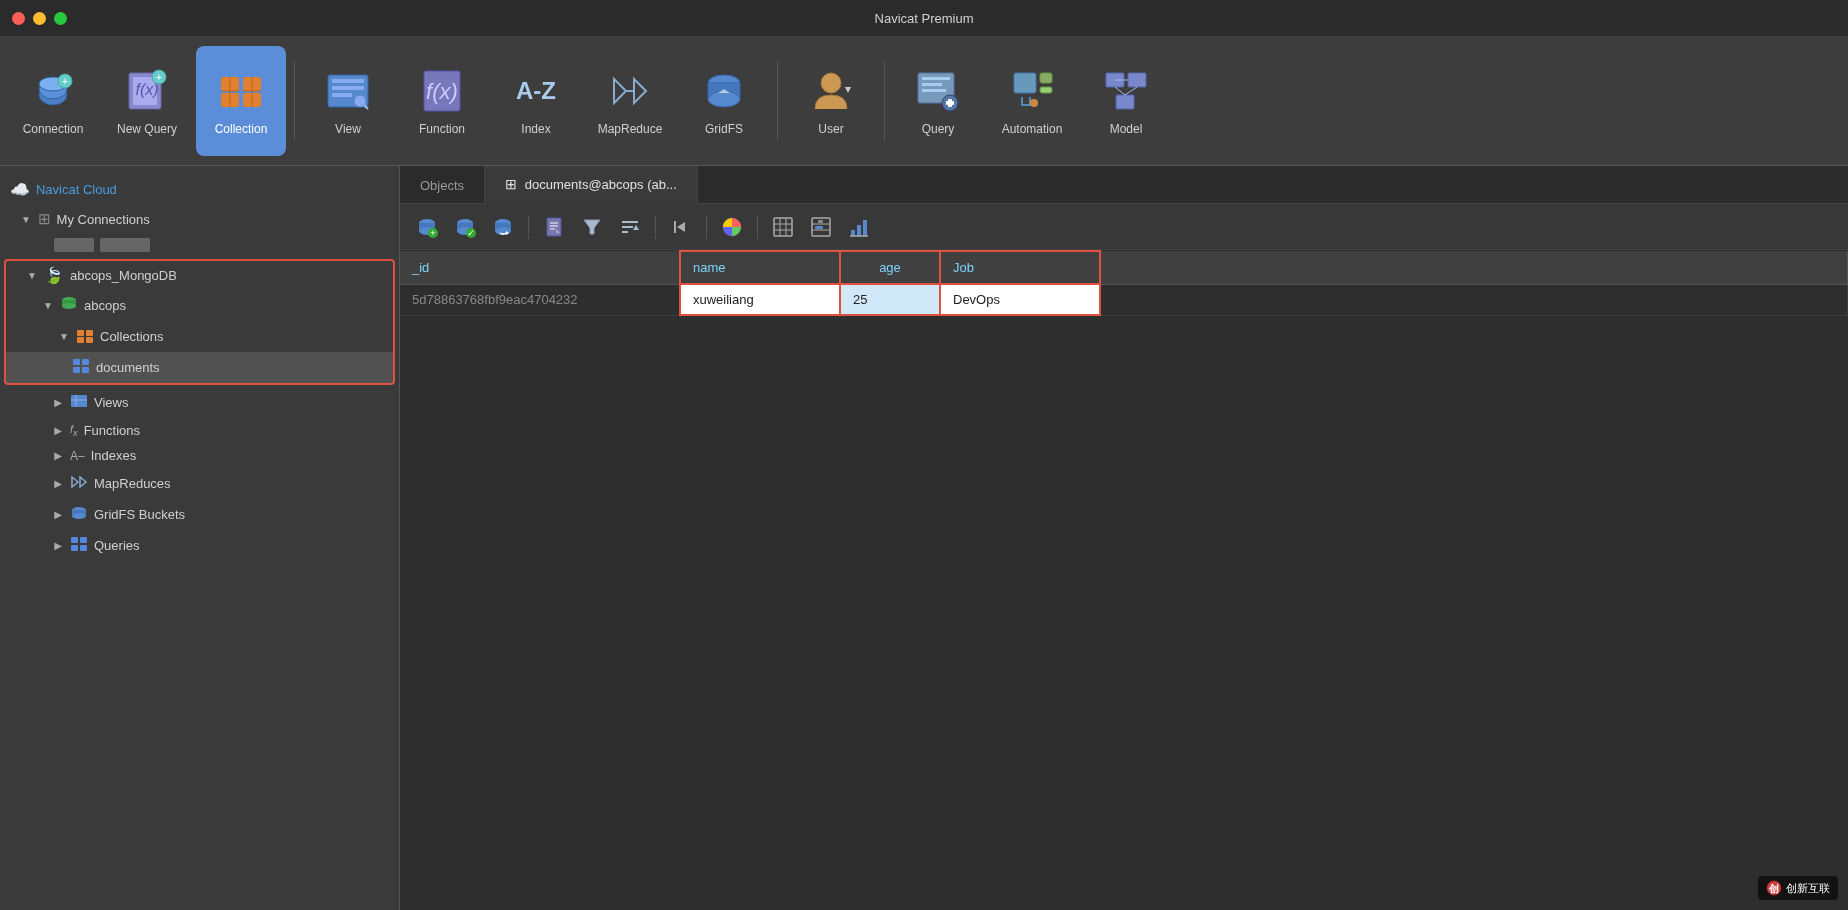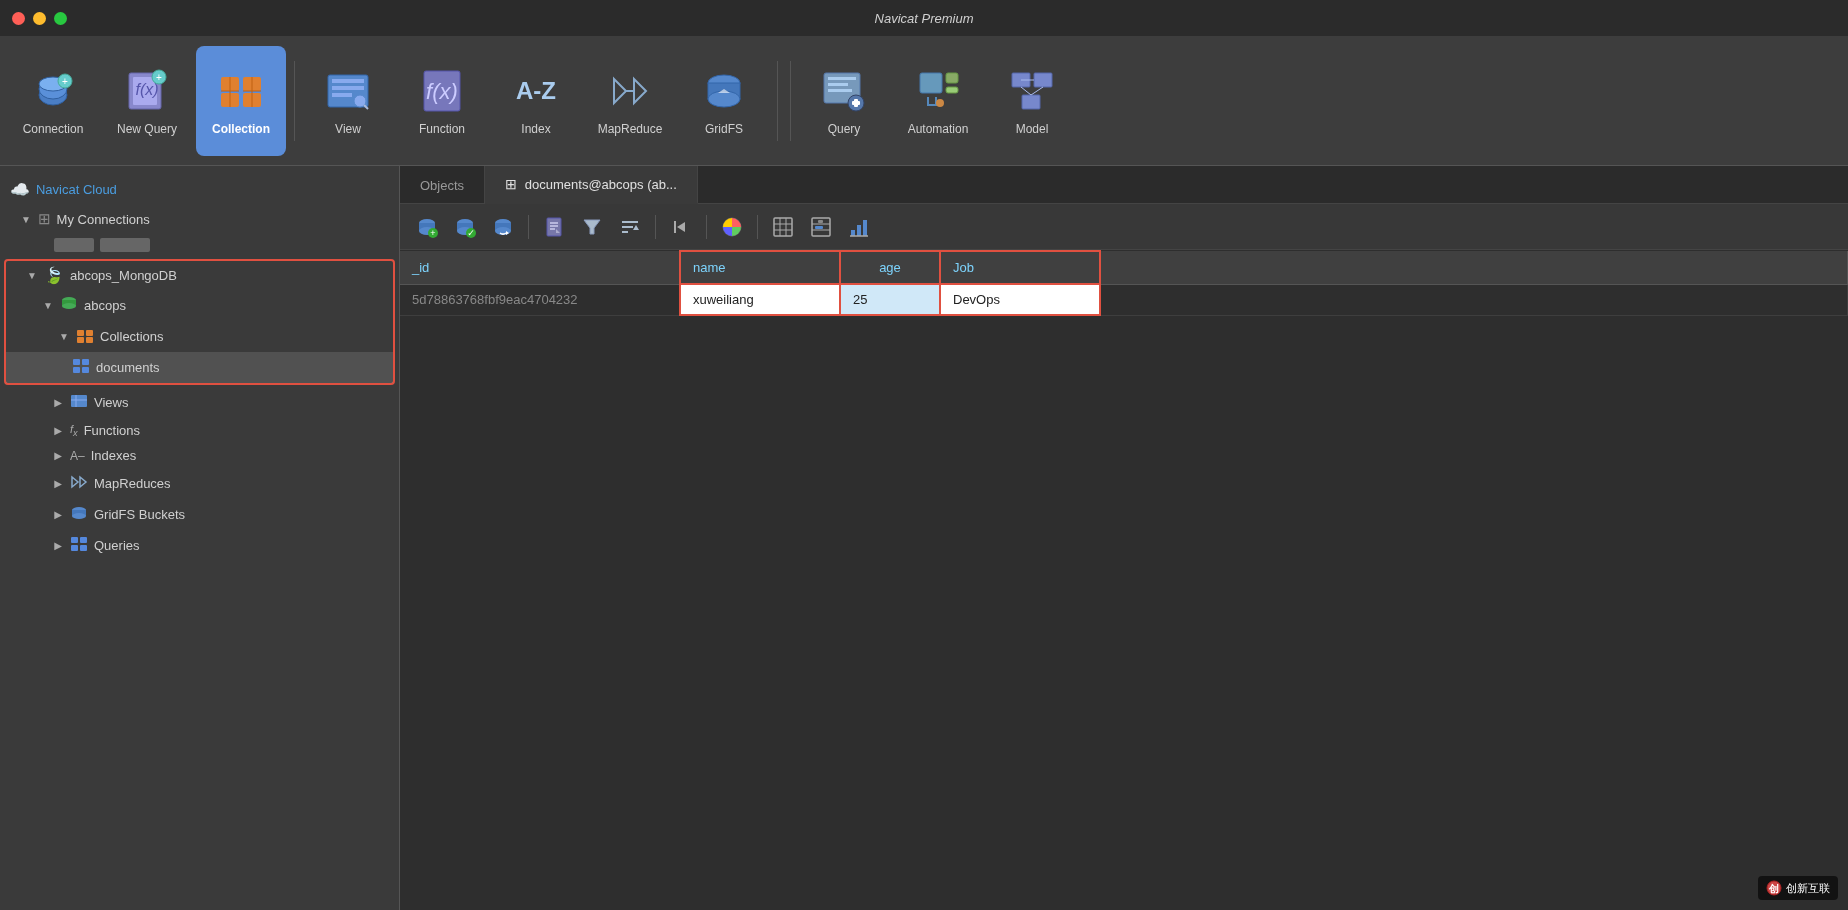--- a/index.html
+++ b/index.html
@@ -14,21 +14,20 @@
 
     
     .title-bar {
       width: 100%;
       height: 36px;
       background: #2b2b2b;
       display: flex;
       align-items: center;
       justify-content: center;
       position: relative;
-      font-style: italic;
     }
     .title-bar-title {
       color: #d0d0d0;
       font-size: 13px;
       font-weight: 500;
     }
     .traffic-lights {
       position: absolute;
       left: 12px;
       display: flex;
@@ -70,21 +69,21 @@
     }
     .toolbar-btn.active {
       background: #5b8dd9;
       border-radius: 8px;
     }
     .toolbar-btn-label {
       font-size: 12px;
       color: #d0d0d0;
       text-align: center;
     }
-    .toolbar-btn.active .toolbar-btn-label { color: #fff; font-weight: bold; }
+    .toolbar-btn.active .toolbar-btn-label { color: #fff; }
     .toolbar-icon {
       width: 50px;
       height: 50px;
       display: flex;
       align-items: center;
       justify-content: center;
       font-size: 32px;
     }
     .toolbar-separator {
       width: 1px;
@@ -395,20 +394,30 @@
         <rect x="8" y="16" width="32" height="16" fill="#4477bb" stroke="#3366aa" stroke-width="1"></rect>
         <ellipse cx="24" cy="32" rx="16" ry="8" fill="#5588cc" stroke="#3366aa" stroke-width="1"></ellipse>
         <path d="M18,26 L24,22 L30,26" fill="white" opacity="0.6"></path>
       </svg>
     </div>
     <span class="toolbar-btn-label">GridFS</span>
   </button>
 
   <div class="toolbar-separator"></div>
 
+  <button class="toolbar-btn">
+    <div class="toolbar-icon">
+      <svg width="48" height="48" viewBox="0 0 48 48">
+        <circle cx="24" cy="16" r="10" fill="#cc9955" stroke="#aa7733" stroke-width="1"></circle>
+        <path d="M8,42 Q8,28 24,28 Q40,28 40,42" fill="#cc9955" stroke="#aa7733" stroke-width="1"></path>
+        <polygon points="38,20 44,20 41,26" fill="#cccccc"></polygon>
+      </svg>
+    </div>
+    <span class="toolbar-btn-label">User</span>
+  </button>
 
   <div class="toolbar-separator"></div>
 
   <button class="toolbar-btn">
     <div class="toolbar-icon">
       <svg width="48" height="48" viewBox="0 0 48 48">
         <rect x="4" y="6" width="36" height="30" rx="2" fill="#7799bb" stroke="#5577aa" stroke-width="1"></rect>
         <rect x="8" y="10" width="28" height="3" fill="#aaccee"></rect>
         <rect x="8" y="16" width="20" height="3" fill="#aaccee"></rect>
         <rect x="8" y="22" width="24" height="3" fill="#aaccee"></rect>

